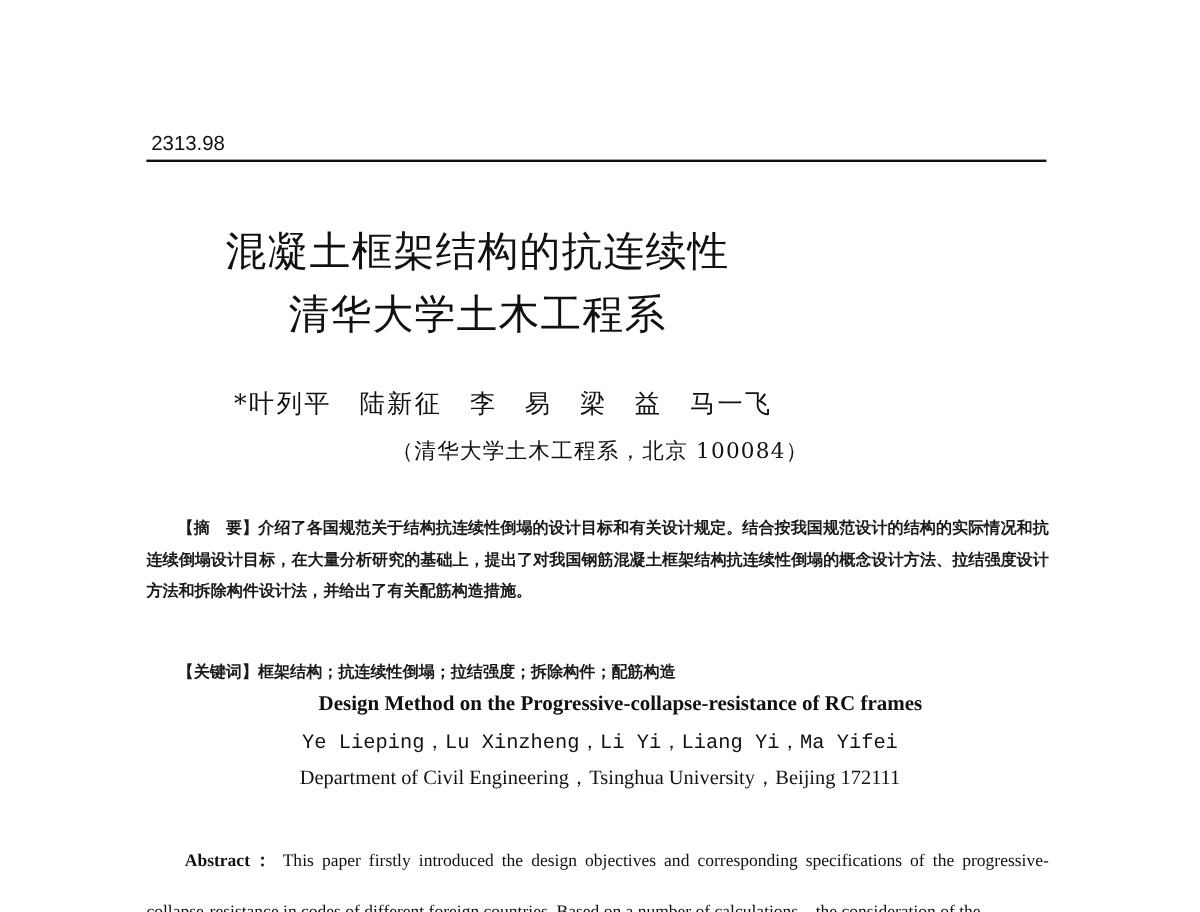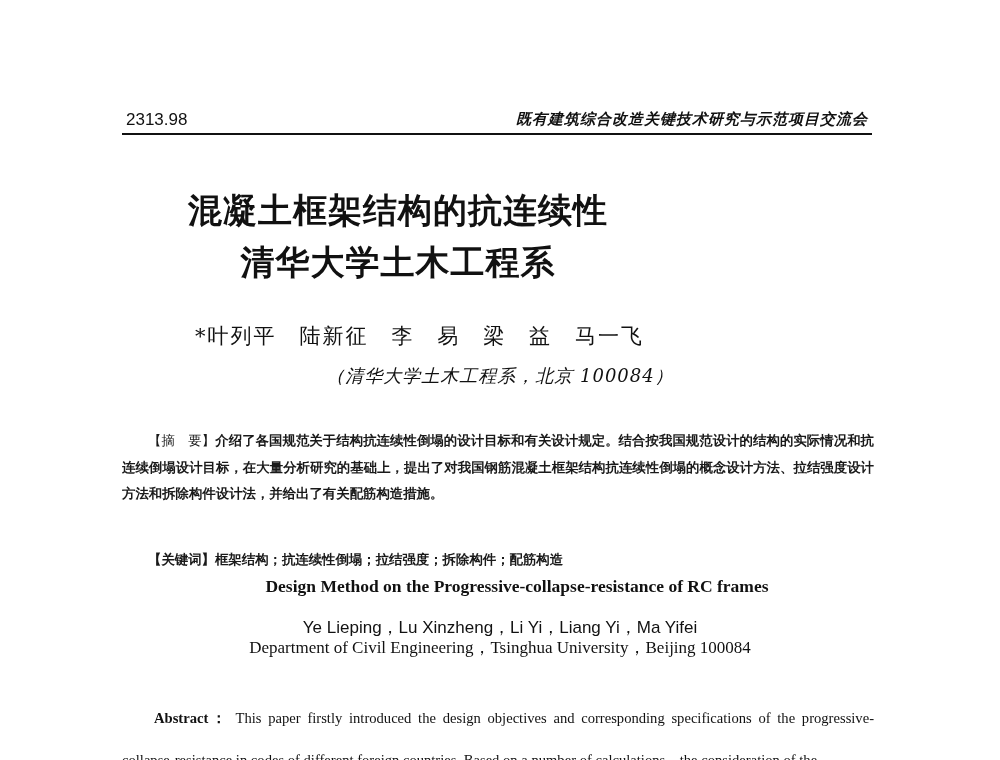--- a/index.html
+++ b/index.html
@@ -58,21 +58,20 @@
     position: absolute;
     left: 0;
     width: 796px;
     text-align: center;
     font-family: "DejaVu Sans", "Liberation Sans", sans-serif;
     font-size: 34px;
     letter-spacing: 1px;
     line-height: 52px;
     top: 184px;
     color: #111;
-    font-weight: bold;
   }
   .authors-cn {
     position: absolute;
     left: 0;
     width: 839px;
     text-align: center;
     top: 322px;
     font-family: "DejaVu Serif", "Liberation Serif", serif;
     font-size: 21px;
     letter-spacing: 2px;
@@ -80,37 +79,36 @@
   }
   .affil-cn {
     position: absolute;
     left: 0;
     width: 1000px;
     text-align: center;
     top: 364px;
     font-family: "DejaVu Serif", "Liberation Serif", serif;
     font-size: 18px;
     letter-spacing: 1px;
-    font-style: italic;
   }
   .abstract-cn {
     position: absolute;
     left: 122px;
     top: 428px;
     width: 752px;
     font-family: "DejaVu Sans", "Liberation Sans", sans-serif;
     font-size: 13.4px;
     line-height: 26.5px;
     font-weight: bold;
     color: #1a1a1a;
     text-indent: 26px;
     text-align: justify;
   }
   .label-cn {
-    font-weight: normal;
+    font-weight: bold;
   }
   .keywords-cn {
     position: absolute;
     left: 148px;
     top: 515px;
     font-family: "DejaVu Sans", "Liberation Sans", sans-serif;
     font-size: 13.4px;
     font-weight: bold;
     color: #1a1a1a;
     margin-top: 36px;
@@ -125,23 +123,22 @@
     font-weight: bold;
     font-size: 17.5px;
     padding-left: 17px;
   }
   .authors-en {
     position: absolute;
     left: 0;
     width: 1000px;
     text-align: center;
     top: 606px;
-    font-family: Liberation Sans, sans-serif;
+    font-family: Liberation Mono, monospace;
     font-size: 17px;
-    margin-top: 10px;
   }
   .affil-en {
     position: absolute;
     left: 0;
     width: 1000px;
     text-align: center;
     top: 636px;
     font-family: "Liberation Serif", "DejaVu Serif", serif;
     font-size: 17px;
   }
@@ -160,21 +157,20 @@
     font-weight: bold;
   }
 </style>
 </head>
 <body>
 
 <div class="page">
 
   <div class="running-header">
     <span class="header-date">2313.98</span>
-    <span class="header-journal">既有建筑综合改造关键技术研究与示范项目交流会</span>
   </div>
   <div class="header-rule"></div>
 
   <div class="title">
     <div>混凝土框架结构的抗连续性</div>
     <div>清华大学土木工程系</div>
   </div>
 
   <div class="authors-cn">*叶列平　陆新征　李 易　梁 益　马一飞</div>
   <div class="affil-cn">（清华大学土木工程系，北京 100084）</div>
@@ -182,20 +178,20 @@
   <div class="abstract-cn">
     <span class="label-cn">【摘　要】</span><span>介绍了各国规范关于结构抗连续性倒塌的设计目标和有关设计规定。结合按我国规范设计的结构的实际情况和抗连续倒塌设计目标，在大量分析研究的基础上，提出了对我国钢筋混凝土框架结构抗连续性倒塌的概念设计方法、拉结强度设计方法和拆除构件设计法，并给出了有关配筋构造措施。</span>
   </div>
 
   <div class="keywords-cn">
     <span>【关键词】</span><span>框架结构；抗连续性倒塌；拉结强度；拆除构件；配筋构造</span>
   </div>
 
   <div class="title-en">Design Method on the Progressive-collapse-resistance of RC frames</div>
   <div class="authors-en">Ye Lieping，Lu Xinzheng，Li Yi，Liang Yi，Ma Yifei</div>
-  <div class="affil-en">Department of Civil Engineering，Tsinghua University，Beijing 100084</div>
+  <div class="affil-en">Department of Civil Engineering，Tsinghua University，Beijing 172111</div>
 
   <div class="abstract-en">
     <span class="label-en">Abstract：</span>
     <span>This paper firstly introduced the design objectives and corresponding specifications of the progressive-collapse-resistance in codes of different foreign countries. Based on a number of calculations，the consideration of the</span>
   </div>
 
 </div>
 
 </body></html>

